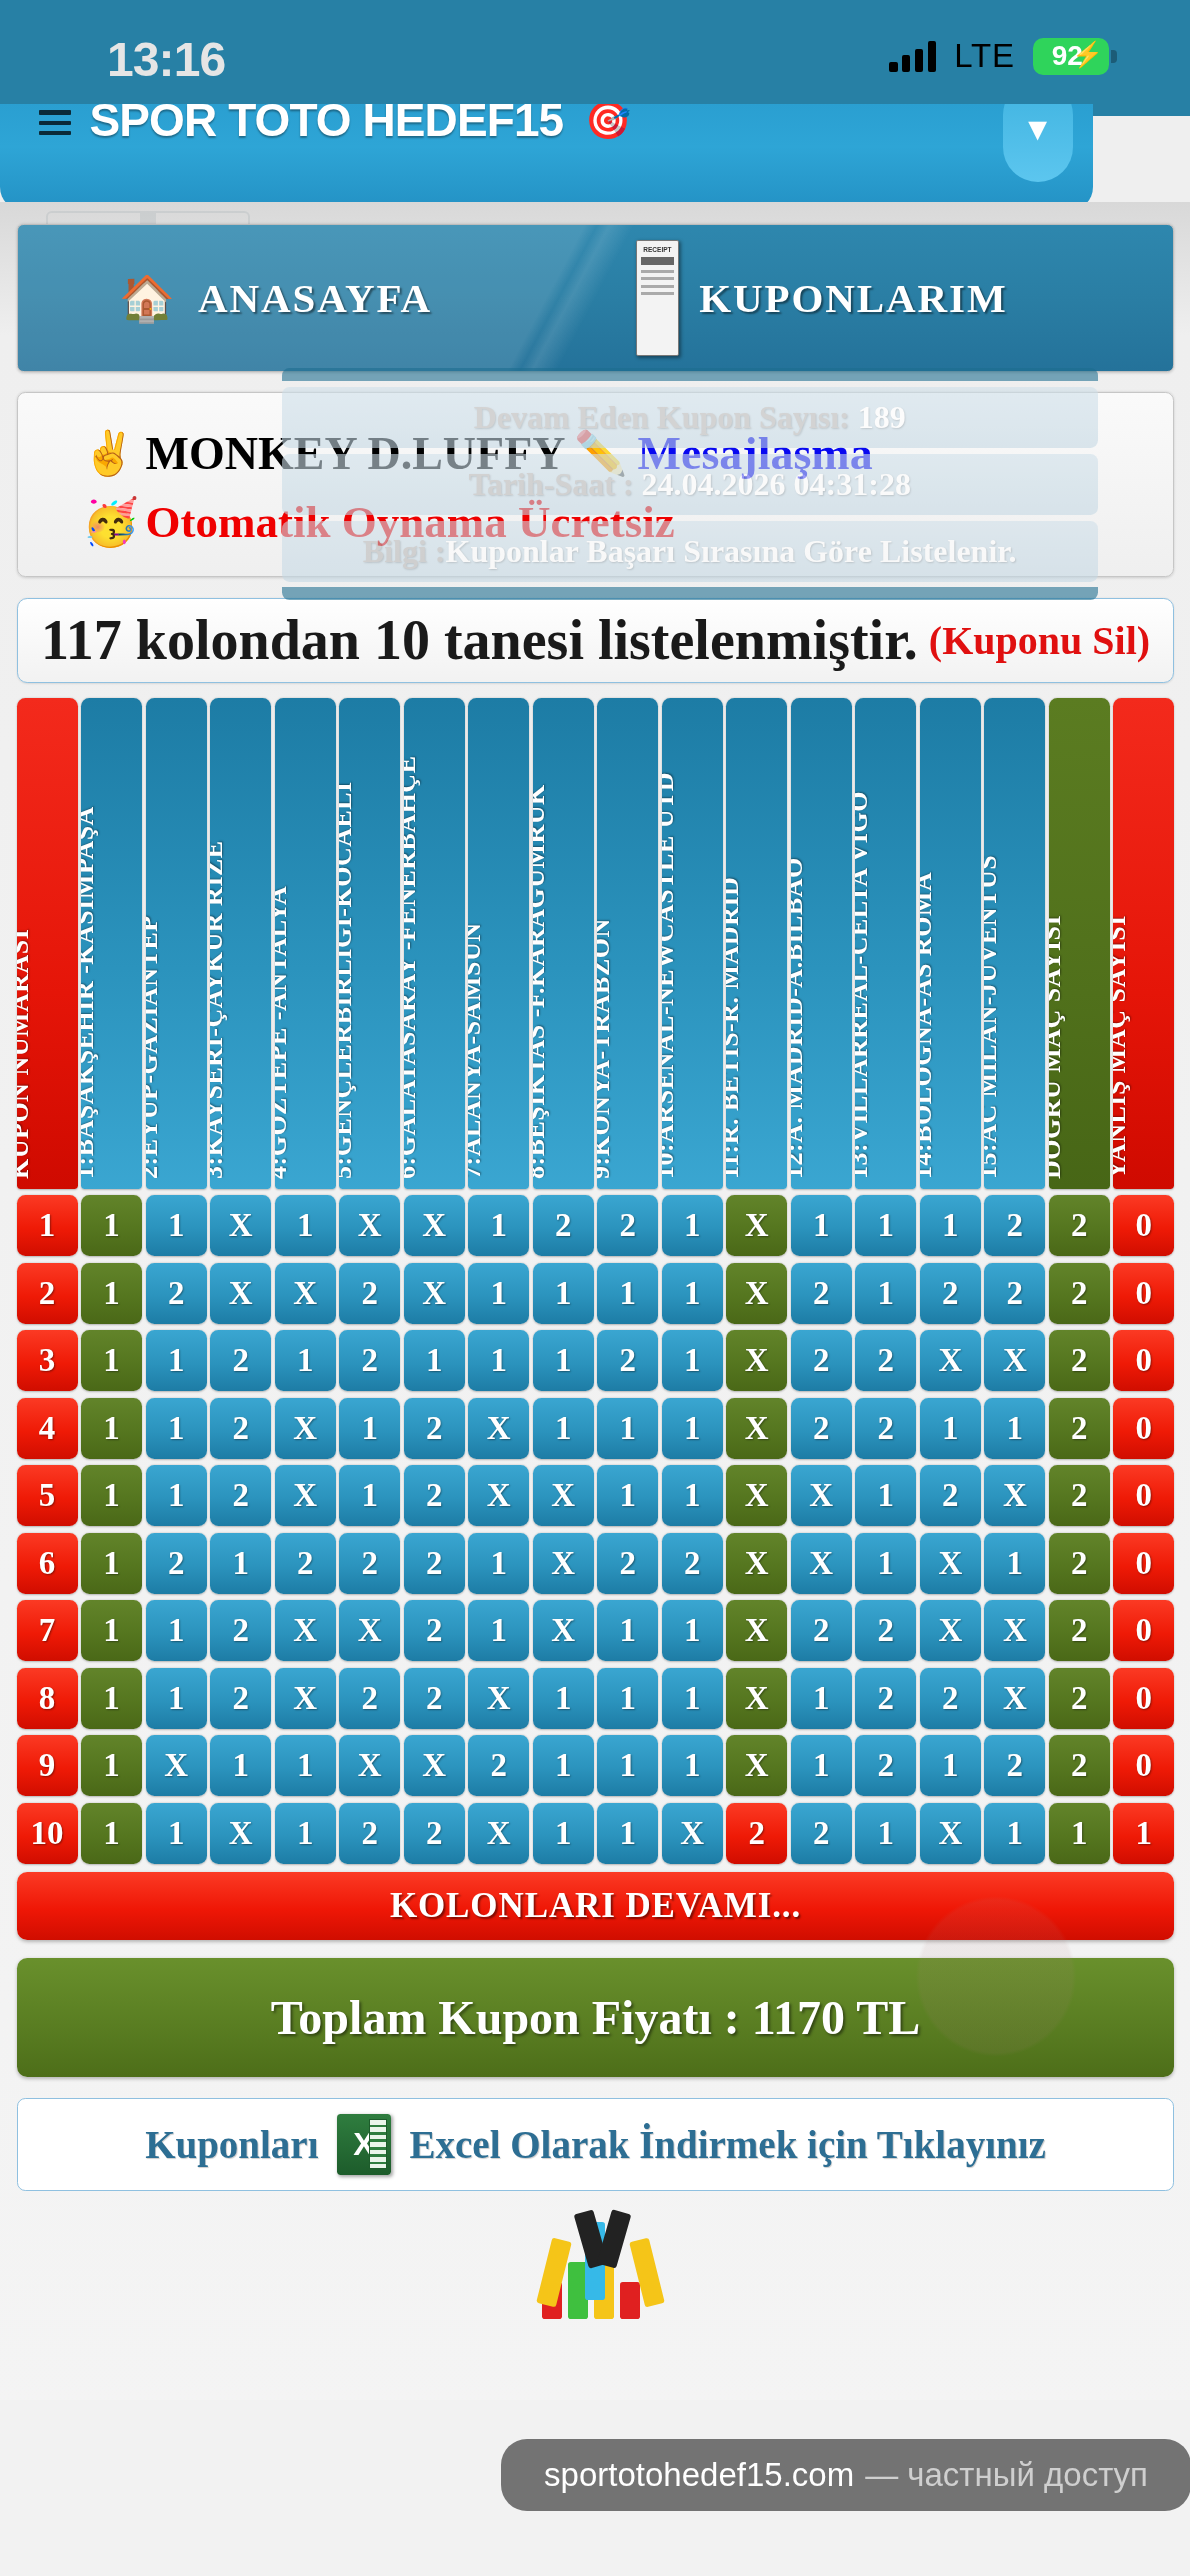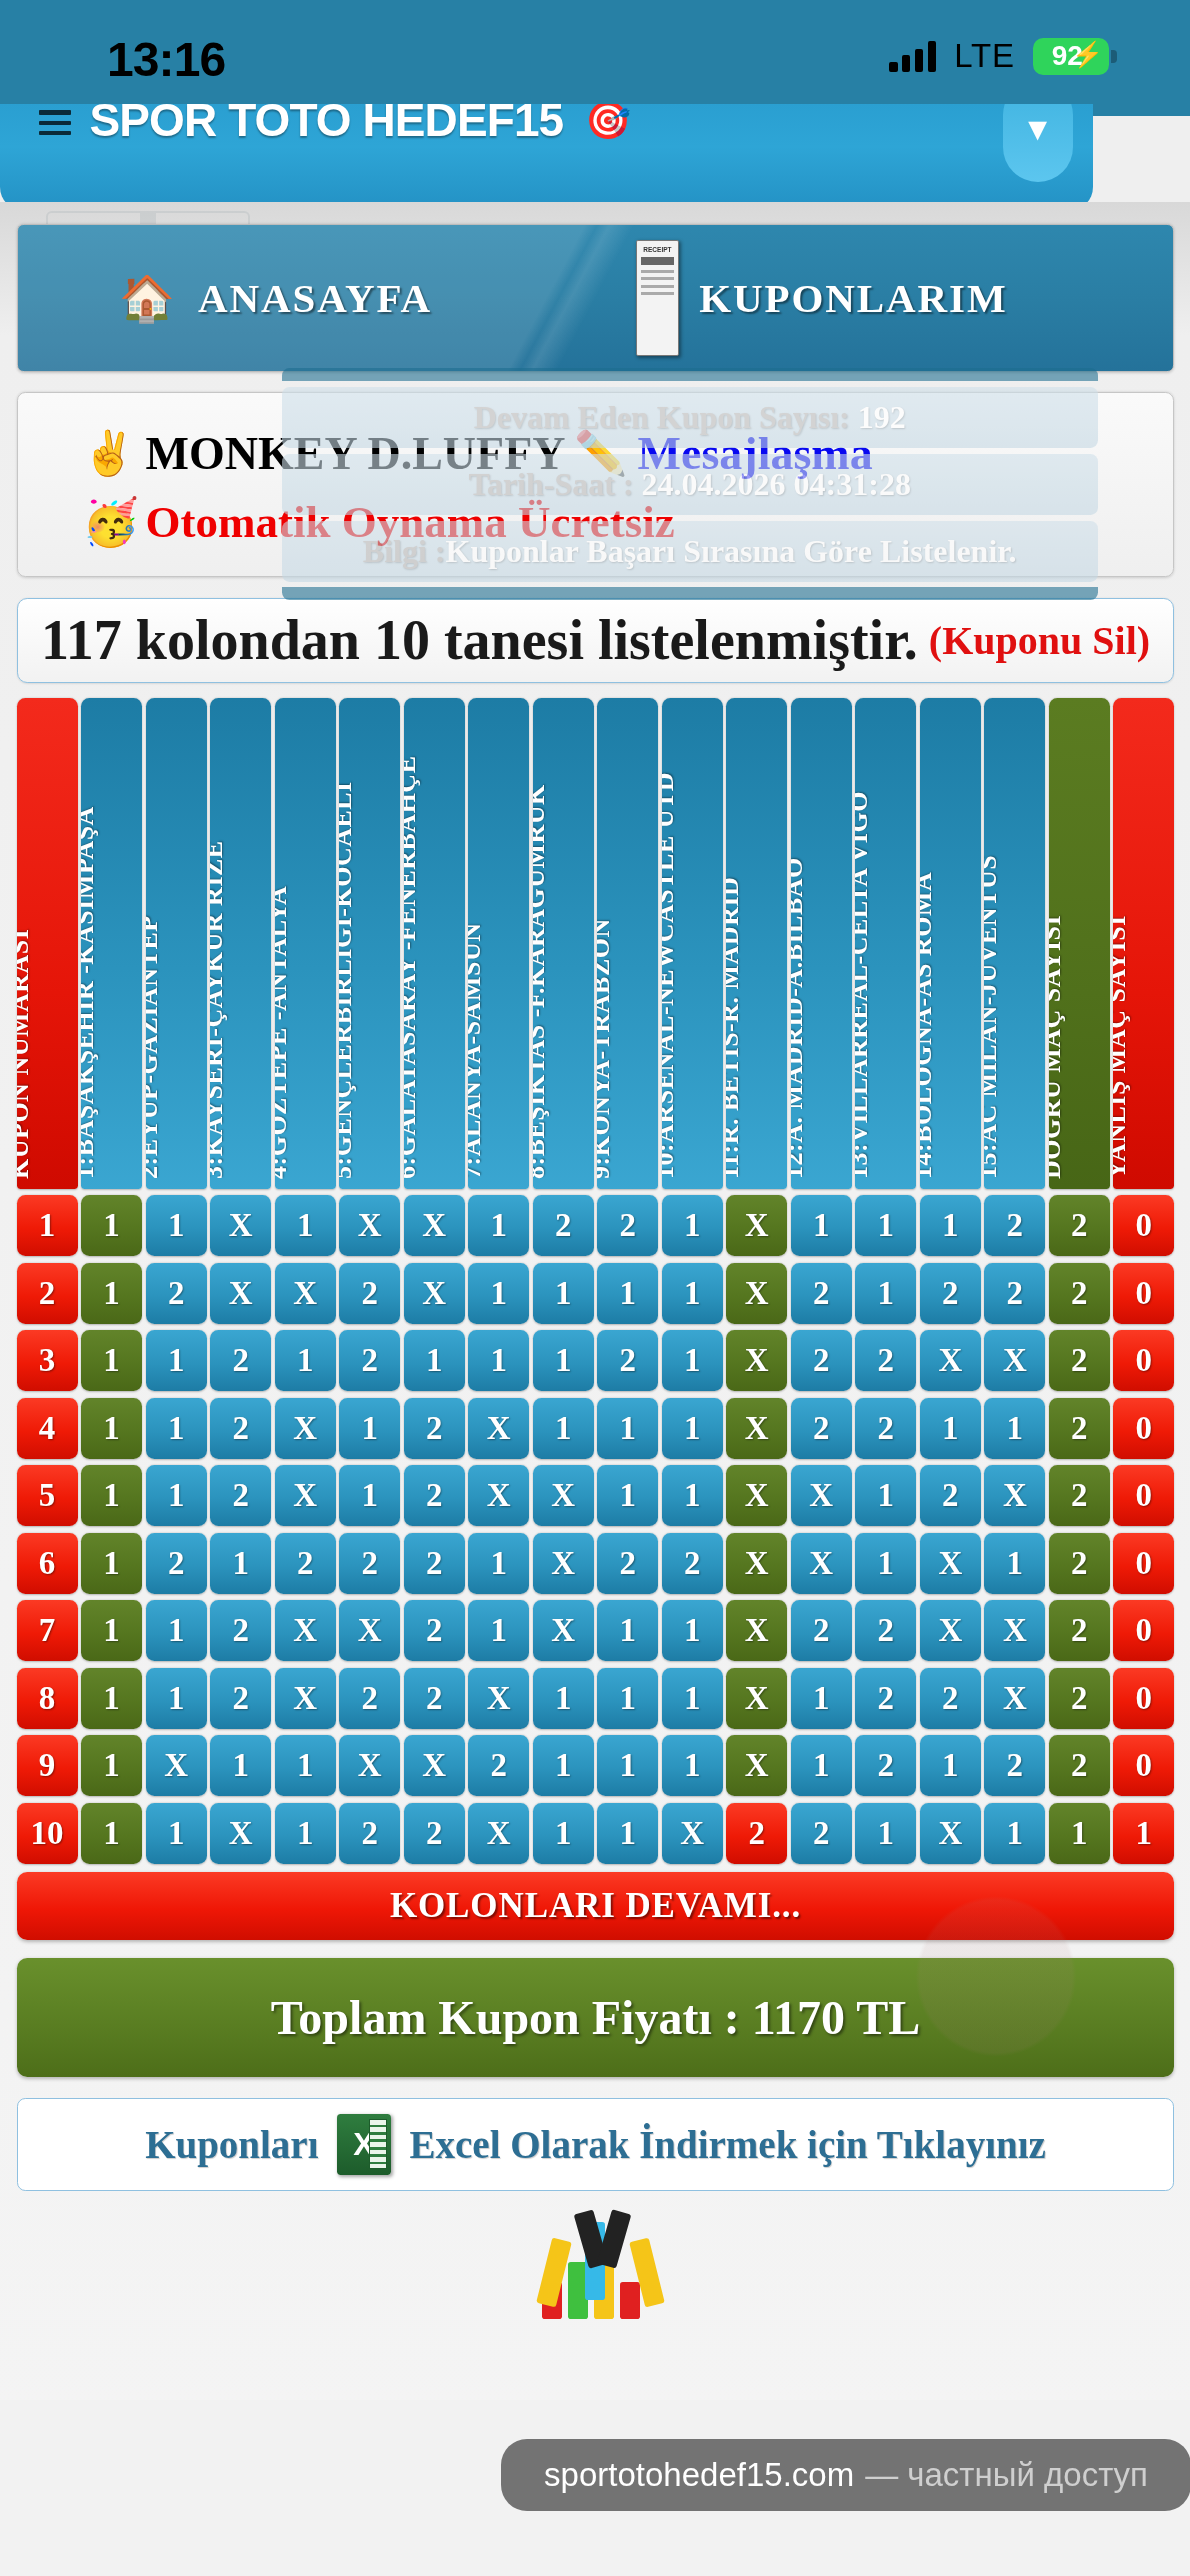--- a/index.html
+++ b/index.html
@@ -18,21 +18,21 @@
   
   .statusbar {
     position: absolute; top: 0; left: 0;
     width: 1191px; height: 116px;
     background: #2780a5;
     display: flex; align-items: center;
   }
   .sb-time {
     position: absolute; left: 107px; top: 32px;
     font-family: "Liberation Sans", sans-serif;
-    font-size: 48px; font-weight: 600; color: #000000;
+    font-size: 48px; font-weight: 600; color: #e5e5e5;
     letter-spacing: -0.9px;
   }
   .sb-right {
     position: absolute; right: 82px; top: 37px;
     display: flex; align-items: center; gap: 18px; justify-content: space-between;
   }
   .sig { display: flex; align-items: flex-end; gap: 4.6px; height: 32px; }
   .sig i { display:block; width: 8.3px; background: #000; border-radius: 1.9px; }
   .sig i:nth-child(1){ height: 10.2px; }
   .sig i:nth-child(2){ height: 16.7px; }
@@ -420,21 +420,21 @@
         <div class="line2">
           <span class="emoji">🥳</span>
           <span>Otomatik Oynama Ücretsiz</span>
         </div>
       </div>
 
       <div class="overlay">
         <div class="ov-top"></div>
         <div class="ov-row">
           <span class="lbl">Devam Eden Kupon Sayısı:</span>&nbsp;
-          <span>192</span>
+          <span>189</span>
         </div>
         <div class="ov-row">
           <span class="lbl">Tarih-Saat :</span>&nbsp;
           <span>24.04.2026 04:31:28</span>
         </div>
         <div class="ov-row">
           <span class="lbl">Bilgi :</span>
           <span>Kuponlar Başarı Sırasına Göre Listelenir.</span>
         </div>
         <div class="ov-bot"></div>

